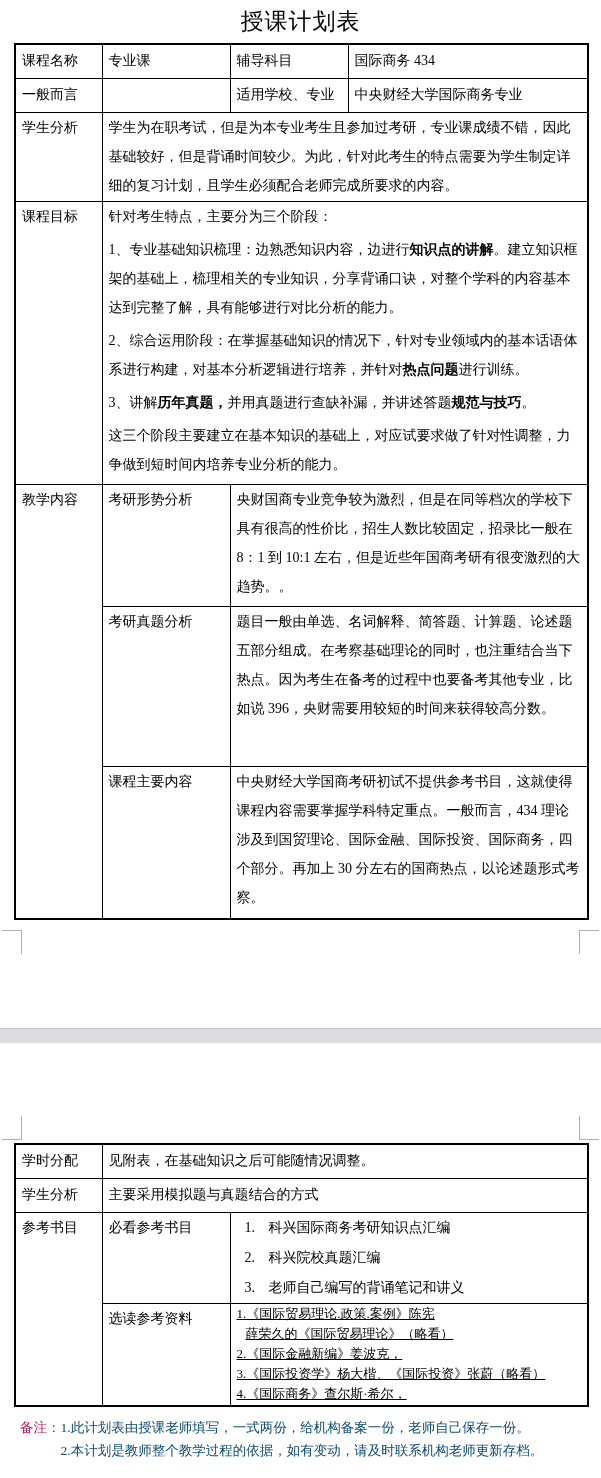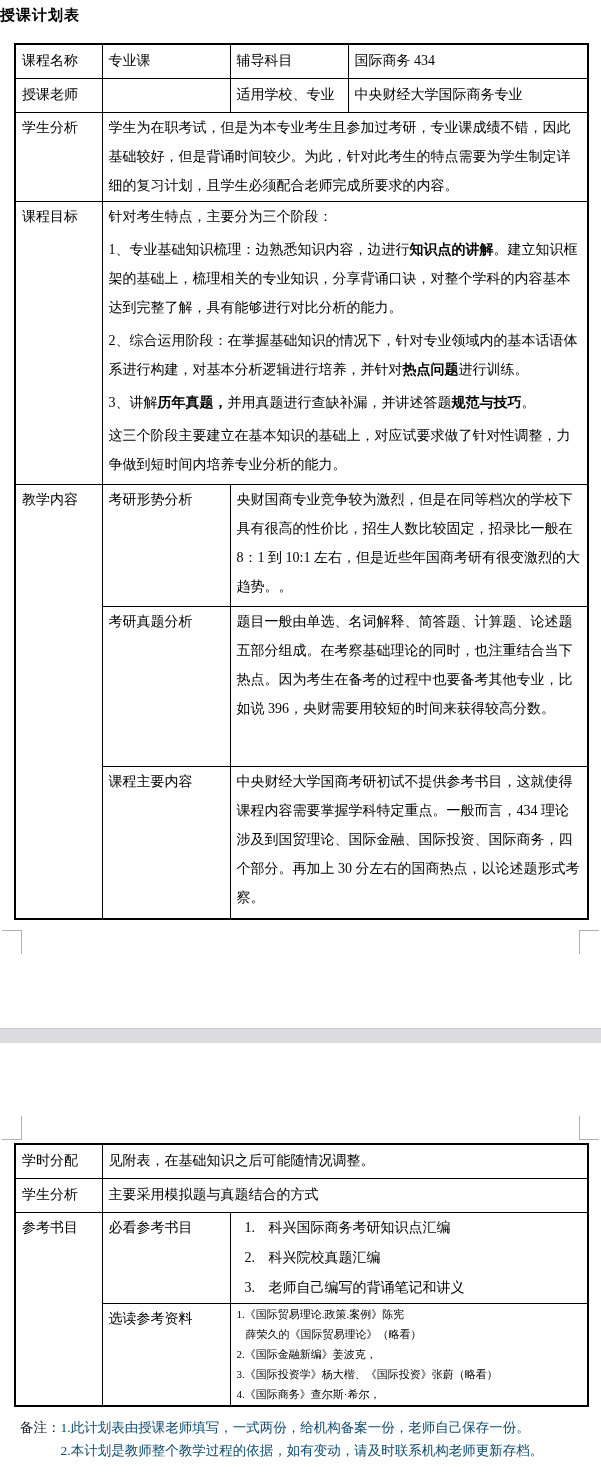--- a/index.html
+++ b/index.html
@@ -13,22 +13,23 @@
     position: relative;
     width: 601px;
     height: 1478px;
     background: #ffffff;
     overflow: hidden;
   }
   .doc-title {
     position: absolute;
     top: 6px; left: 0;
     width: 100%;
-    font-size: 15px;
-    font-weight: bold;
+    text-align: center;
+    font-size: 23px;
+    font-weight: normal;
     letter-spacing: 1px;
   }
   table.doc {
     position: absolute;
     left: 14px;
     width: 573px;
     border-collapse: collapse;
     table-layout: fixed;
     font-size: 14px;
   }
@@ -41,21 +42,21 @@
   table#table1 { top: 43px; }
   table#table2 { top: 1143px; }
   table.doc { border: 2px solid #000; }
   .single { line-height: 32px; white-space: nowrap; }
   .lh29 { line-height: 29px; margin-left: 32px; }
   .label-top { line-height: 29px; }
   .para { margin-bottom: 4px; }
   b { font-weight: bold; }
   .ref-item { display: flex; line-height: 30px; padding-left: 8px; }
   .ref-num { width: 24px; flex: 0 0 24px; }
-  .opt-lines { padding-top: 5px; font-size: 11px; line-height: 20px; }
+  .opt-lines { padding-top: 5px; font-size: 13px; line-height: 20px; text-decoration: underline; }
   .opt-indent { padding-left: 9px; }
   
   .page-gap {
     position: absolute;
     left: 0; width: 601px;
     top: 1028px; height: 15px;
     background: #dcdce0;
     border-top: 1px solid #c9c9cd;
   }
   .crop { position: absolute; width: 20px; height: 24px; }
@@ -65,21 +66,21 @@
   .crop-t-r { left: 579px; top: 1116px; border-bottom: 1px solid #b0b0b4; border-left: 1px solid #b0b0b4; }
   
   .notes {
     position: absolute;
     left: 20px; top: 1416px;
     width: 566px;
     display: flex;
     font-size: 13.5px;
     line-height: 23px;
   }
-  .notes-label { color: #0f172a; flex: 0 0 auto; white-space: nowrap; }
+  .notes-label { color: #be185d; flex: 0 0 auto; white-space: nowrap; }
   .notes-body { color: #0c4a6e; }
 </style>
 </head>
 <body>
 
 <div id="page">
 
   <div class="doc-title">授课计划表</div>
 
   <table id="table1" class="doc">
@@ -90,21 +91,21 @@
         <col style="width:240px">
     </colgroup>
     <tbody>
         <tr style="height:34px">
       <td class="single">课程名称</td>
       <td class="single">专业课</td>
       <td class="single">辅导科目</td>
       <td class="single">国际商务 434</td>
     </tr>
     <tr style="height:34px">
-      <td class="single">授课老师</td>
+      <td class="single">一般而言</td>
       <td class="single"></td>
       <td class="single">适用学校、专业</td>
       <td class="single">中央财经大学国际商务专业</td>
     </tr>
     <tr style="height:89px">
       <td class="label-top">学生分析</td>
       <td colspan="3" class="lh29">学生为在职考试，但是为本专业考生且参加过考研，专业课成绩不错，因此基础较好，但是背诵时间较少。为此，针对此考生的特点需要为学生制定详细的复习计划，且学生必须配合老师完成所要求的内容。</td>
     </tr>
     <tr style="height:283px">
       <td class="label-top">课程目标</td>

